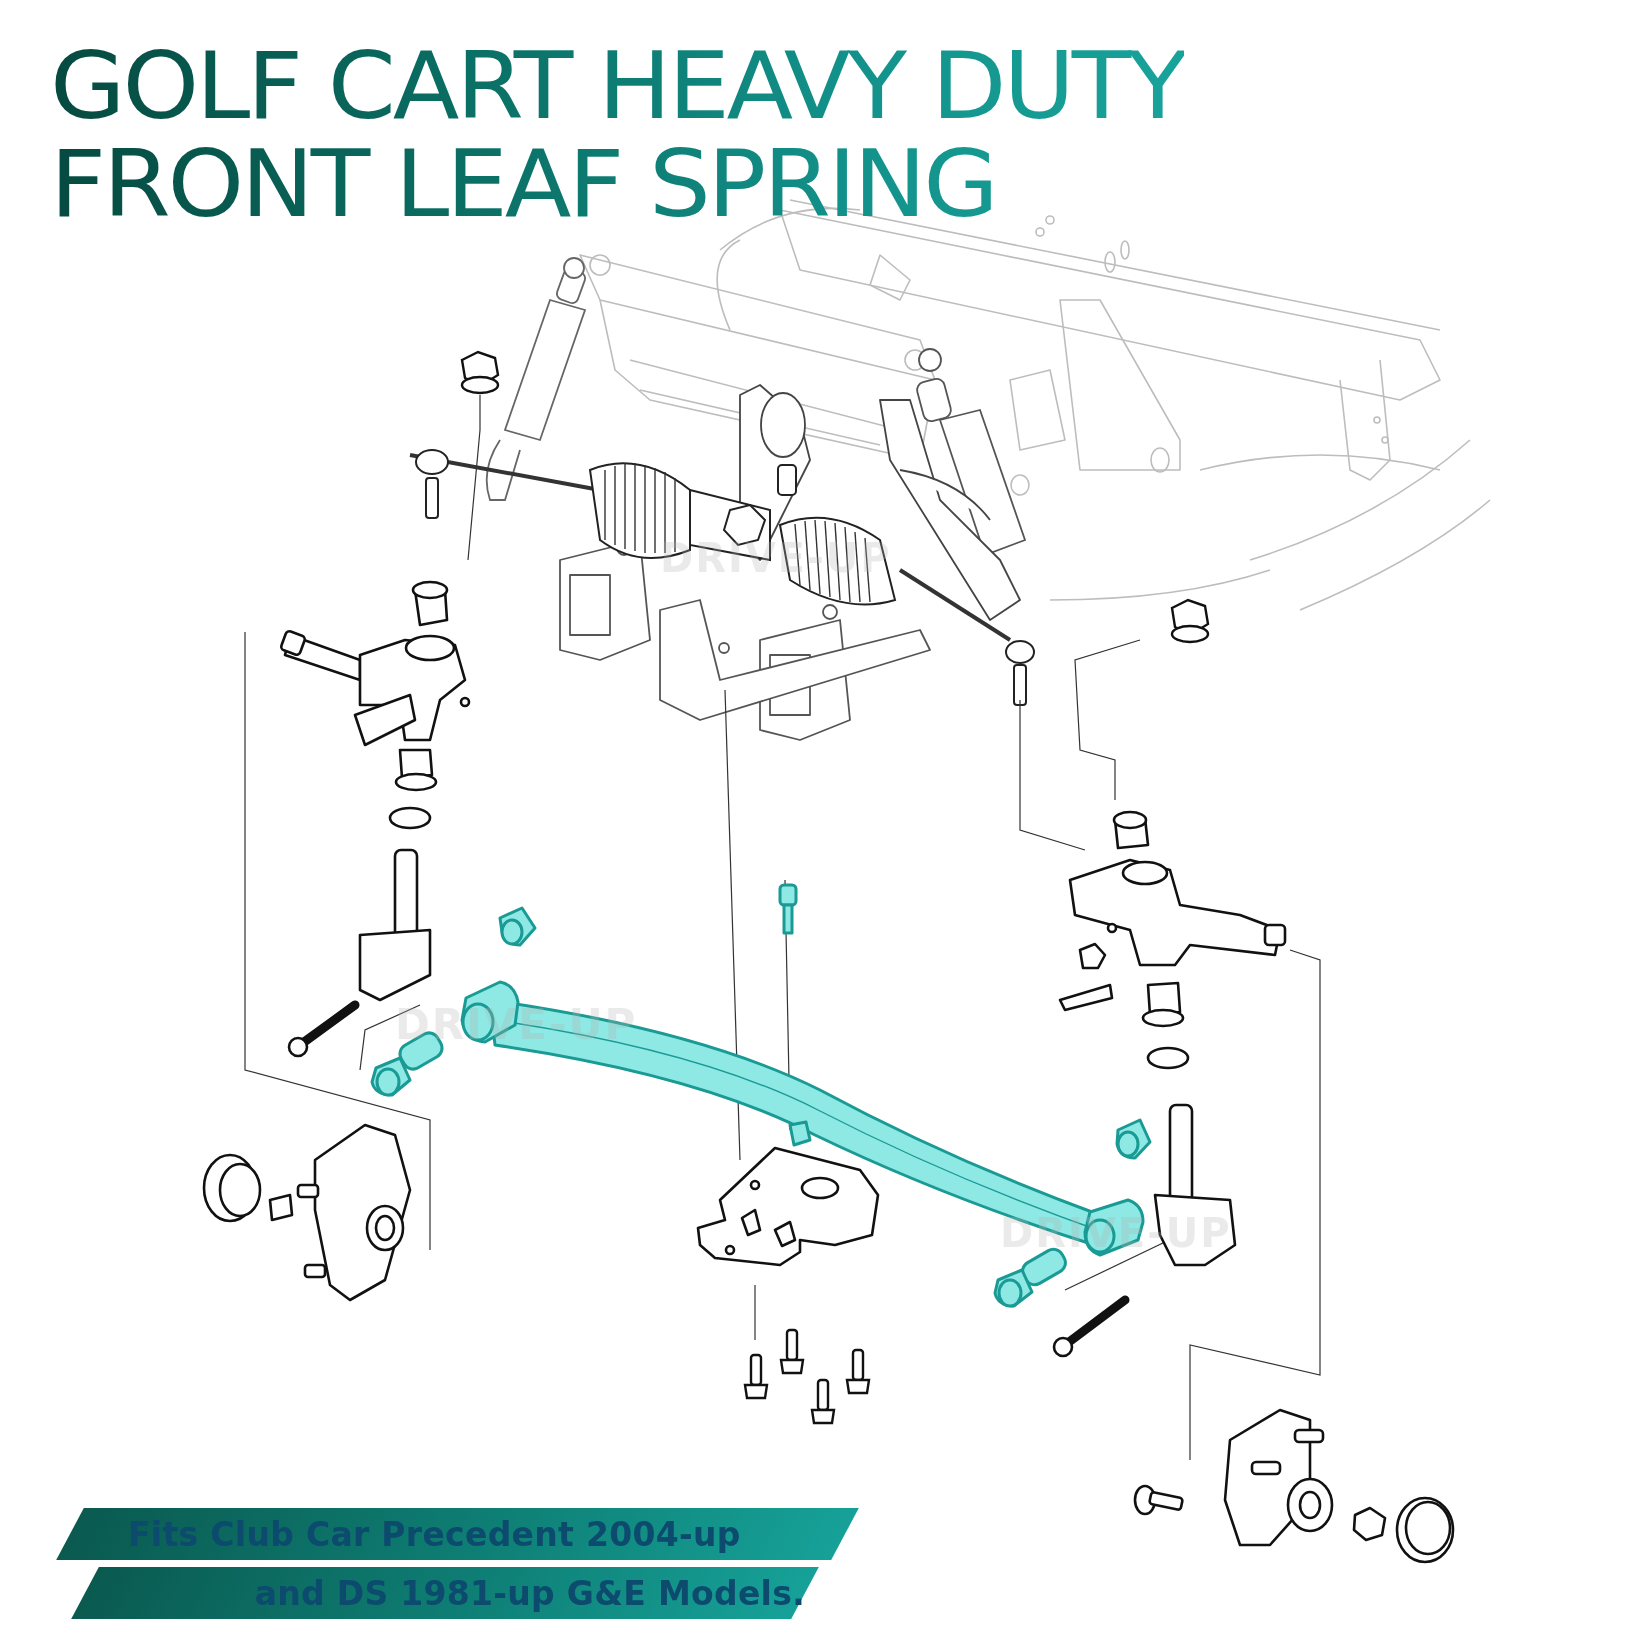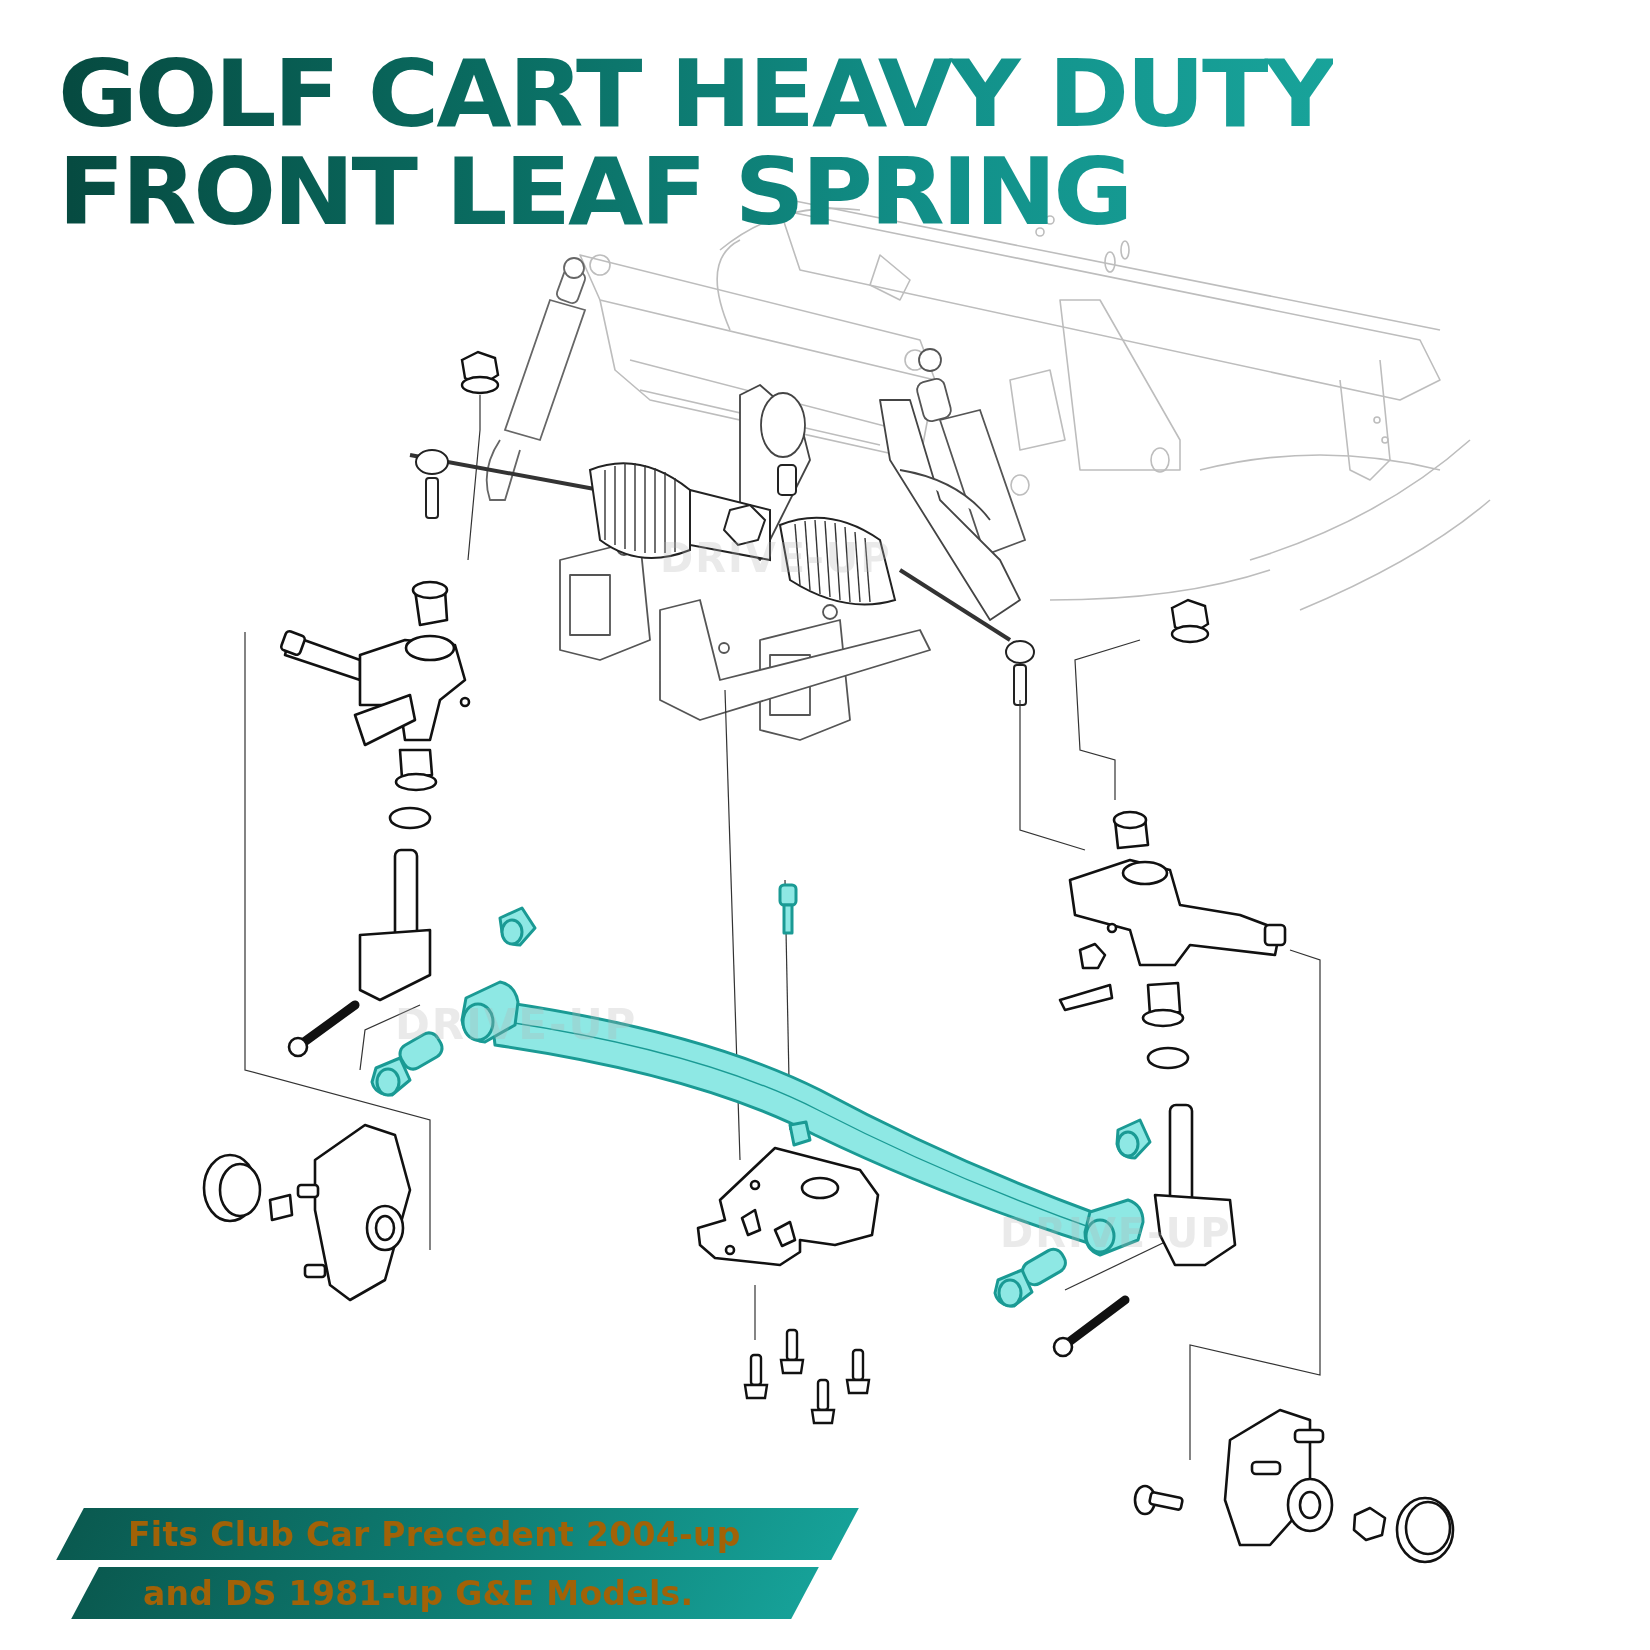--- a/index.html
+++ b/index.html
@@ -1,36 +1,36 @@
 <!DOCTYPE html>
 <html><head>
   <meta charset="utf-8">
   <style>
     html, body { margin: 0; padding: 0; background: #ffffff; }
     body { width: 1650px; height: 1650px; position: relative; overflow: hidden; font-family: "Liberation Sans", sans-serif; }
     .title {
-      position: absolute; left: 42px; top: 30px; margin: 16px;
-      font-family: "DejaVu Sans", sans-serif; font-weight: 700; font-size: 92px;
+      position: absolute; left: 42px; top: 30px; margin: 8px;
+      font-family: "DejaVu Sans", sans-serif; font-weight: 400; font-size: 92px;
       line-height: 98px; letter-spacing: -3px; text-transform: uppercase;
       z-index: 5;
     }
     .title .line { display: block; white-space: nowrap; transform: scaleX(1.06); transform-origin: left; }
     .title .grad {
       background: linear-gradient(90deg, #064a40 0%, #0a6d62 35%, #12918a 70%, #18a39a 100%);
       -webkit-background-clip: text; background-clip: text; color: transparent;
     }
     .diagram { position: absolute; left: 0; top: 0; width: 1650px; height: 1650px; z-index: 1; }
     .watermark {
       position: absolute; font-family: "DejaVu Sans", sans-serif; font-weight: 700;
       color: rgba(180,180,180,0.28); letter-spacing: 2px; z-index: 3; pointer-events: none;
     }
     .banner { position: absolute; z-index: 6; }
     .banner .bar {
       position: absolute; height: 52px; display: flex; align-items: center;
-      color: #a16207; font-family: "DejaVu Sans", sans-serif; font-weight: 700; font-size: 33px;
+      color: #0c4a6e; font-family: "DejaVu Sans", sans-serif; font-weight: 700; font-size: 33px;
       letter-spacing: 0.3px;
     }
     .banner .bar .bg {
       position: absolute; inset: 0; transform: skewX(-28deg);
       background: linear-gradient(90deg, #0a5a50 0%, #0e7c72 50%, #16a198 100%);
     }
     .banner .bar .txt { position: relative; padding-left: 58px; white-space: nowrap; }
   </style>
 </head>
 <body>
@@ -290,17 +290,17 @@
 
 <div class="watermark" style="left:395px; top:1000px; font-size:42px;">DRIVE-UP</div>
 <div class="watermark" style="left:660px; top:535px; font-size:40px;">DRIVE-UP</div>
 <div class="watermark" style="left:1000px; top:1210px; font-size:40px;">DRIVE-UP</div>
 
 <div class="banner">
   <div class="bar" style="left:70px; top:1508px; width:775px;">
     <div class="bg"></div>
     <span class="txt">Fits Club Car Precedent 2004-up</span>
   </div>
-  <div class="bar" style="left:85px; top:1567px; width:720px;">
+  <div class="bar" style="left:85px; top:1567px; width:720px;justify-content:flex-end;">
     <div class="bg"></div>
     <span class="txt">and DS 1981-up G&amp;E Models.</span>
   </div>
 </div>
 
 </body></html>

